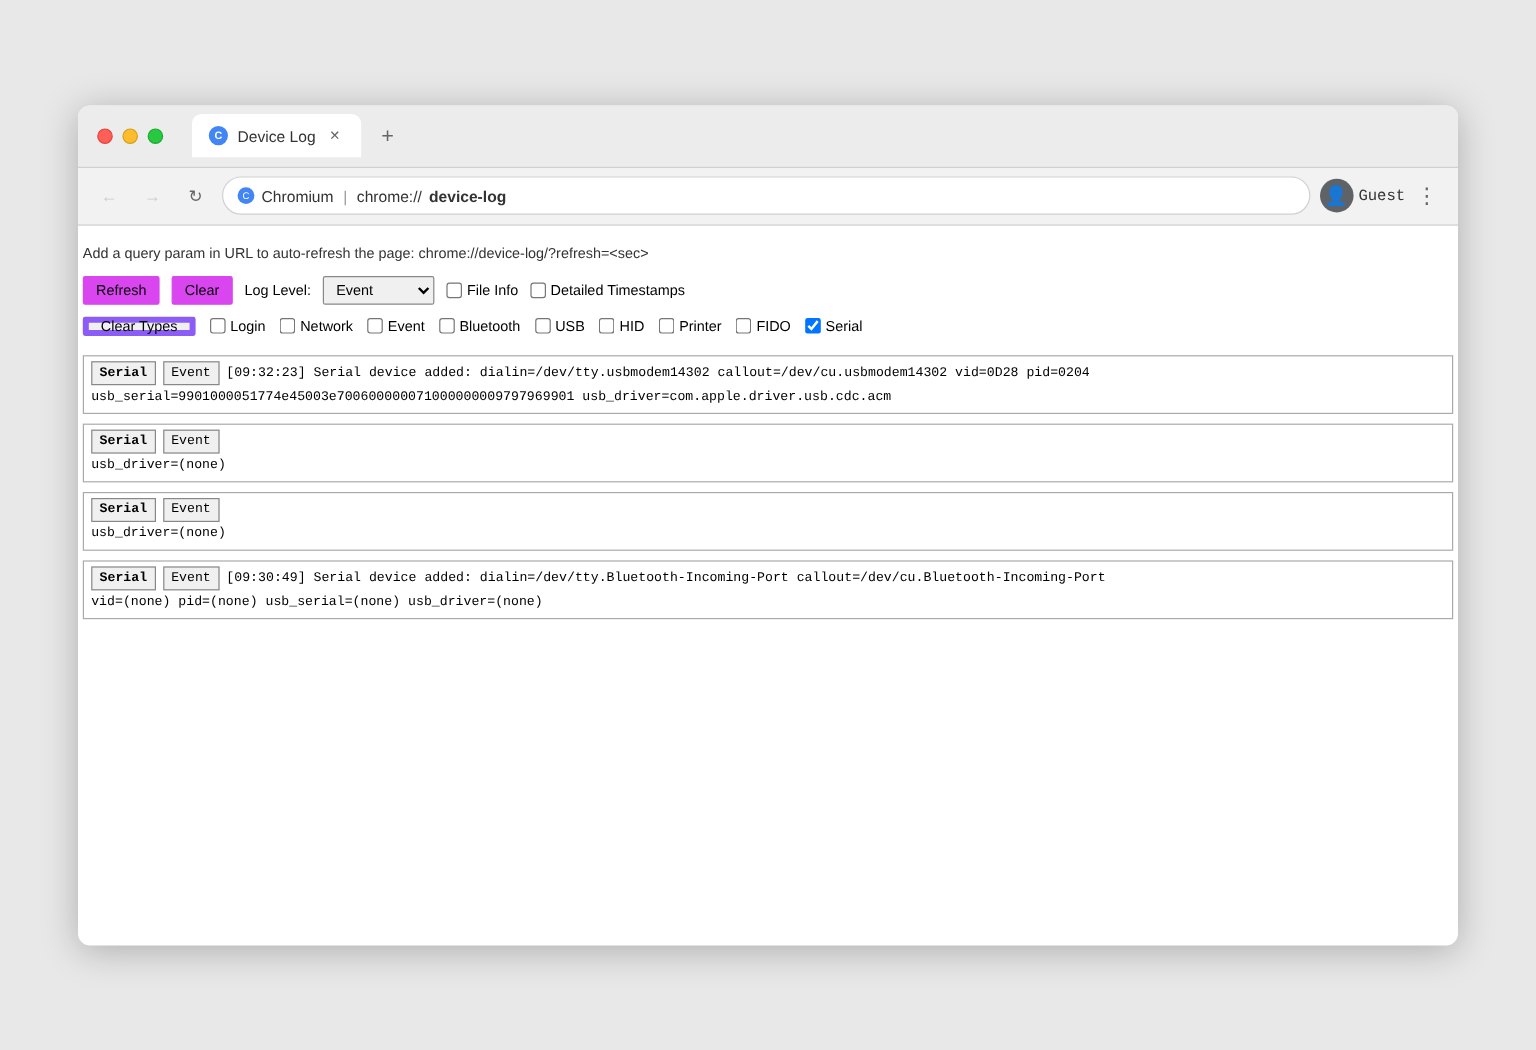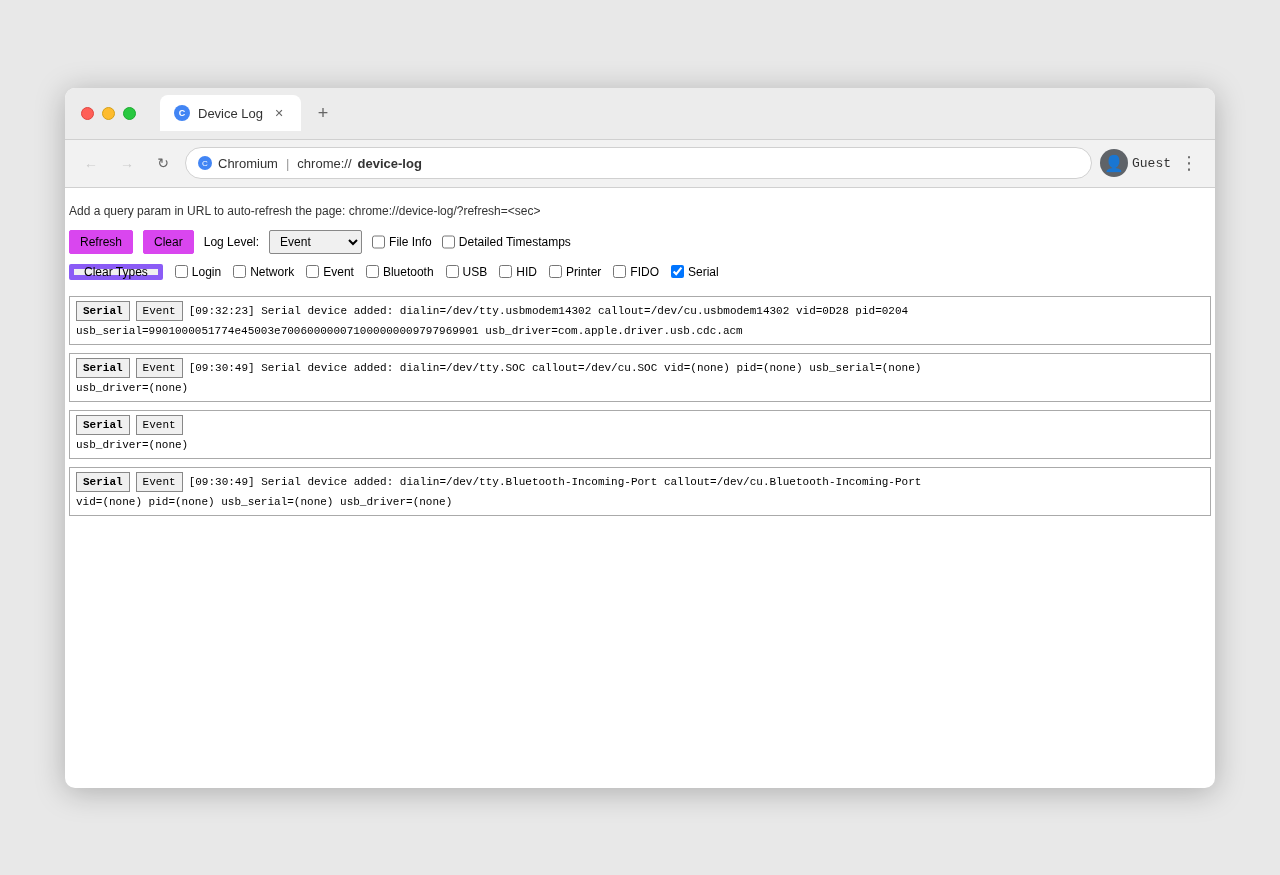--- a/index.html
+++ b/index.html
@@ -385,21 +385,20 @@
           <span class="log-event-tag">Event</span>
           <span class="log-message">[09:32:23] Serial device added: dialin=/dev/tty.usbmodem14302 callout=/dev/cu.usbmodem14302 vid=0D28 pid=0204</span>
         </div>
         <div class="log-message">usb_serial=9901000051774e45003e700600000071000000009797969901 usb_driver=com.apple.driver.usb.cdc.acm</div>
       </div>
 
       <div class="log-entry">
         <div class="log-header">
           <span class="log-tag">Serial</span>
           <span class="log-event-tag">Event</span>
-          <span class="log-message">[09:30:49] Serial device added: dialin=/dev/tty.SOC callout=/dev/cu.SOC vid=(none) pid=(none) usb_serial=(none)</span>
         </div>
         <div class="log-message">usb_driver=(none)</div>
       </div>
 
       <div class="log-entry">
         <div class="log-header">
           <span class="log-tag">Serial</span>
           <span class="log-event-tag">Event</span>
         </div>
         <div class="log-message">usb_driver=(none)</div>

